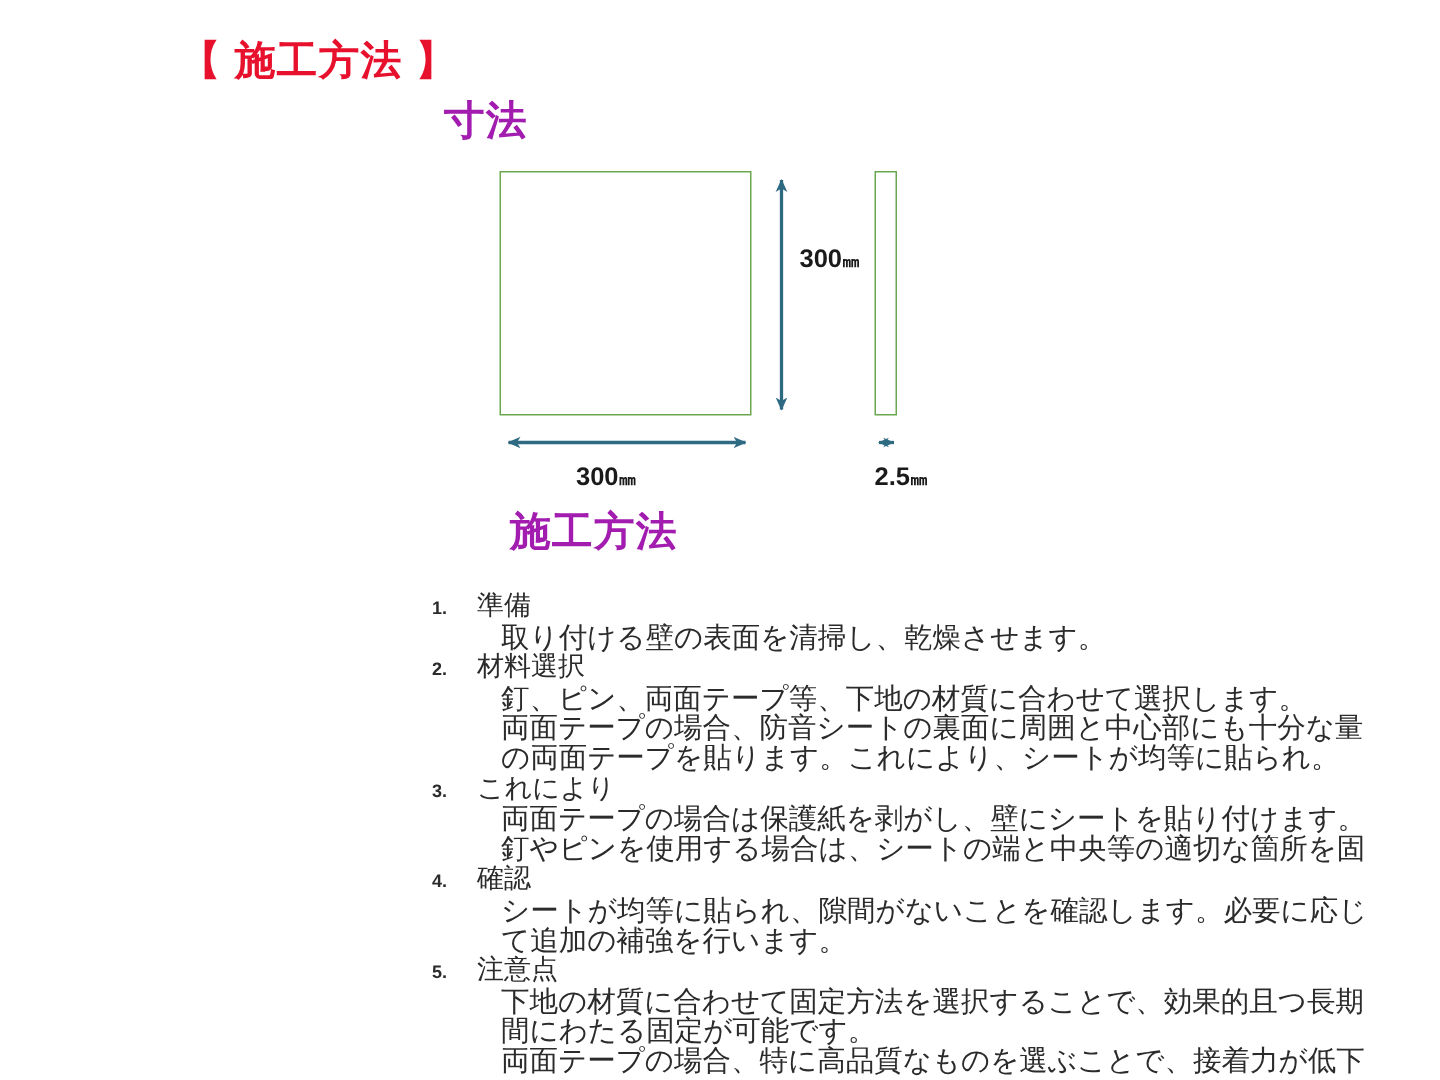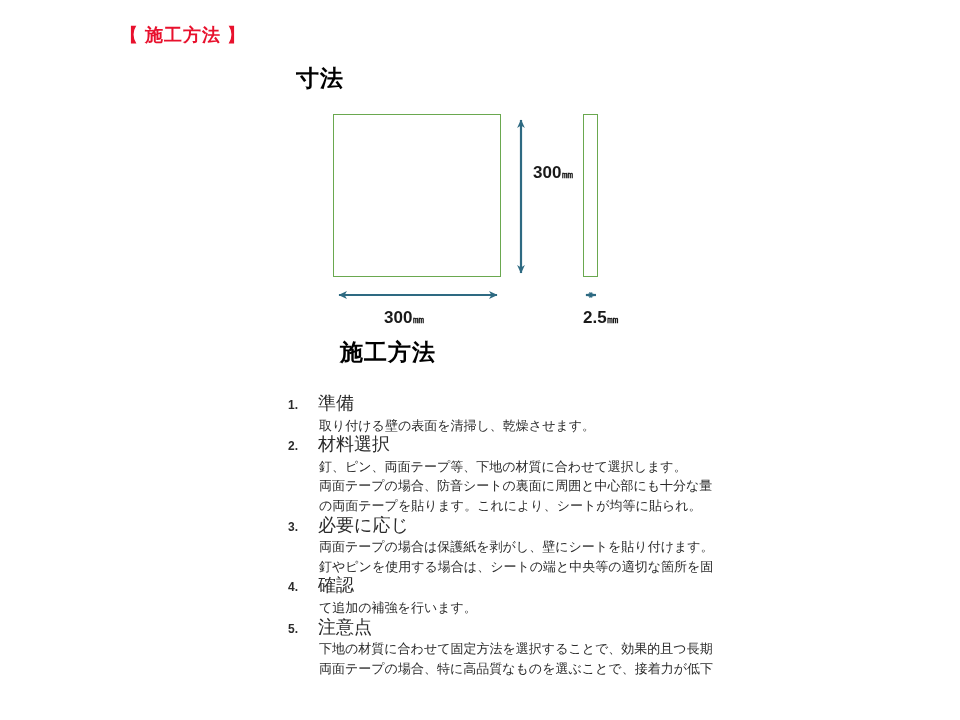--- a/index.html
+++ b/index.html
@@ -15,34 +15,34 @@
     font-family: "Liberation Sans", "DejaVu Sans", sans-serif;
     color: #000000;
     -webkit-font-smoothing: antialiased;
   }
 
   
   .page-title {
     position: absolute;
     left: 120px;
     top: 26px;
-    font-size: 18px;
+    font-size: 27px;
     font-weight: bold;
     color: #e8112d;
     letter-spacing: 1px;
     white-space: nowrap;
     line-height: 1.1;
   }
 
   
   .section-heading {
     position: absolute;
-    font-size: 23px;
-    font-weight: bold;
-    color: #000000;
+    font-size: 27px;
+    font-weight: bold;
+    color: #a21caf;
     letter-spacing: 1px;
     white-space: nowrap;
     line-height: 1.1;
   }
   .heading-dimensions { left: 296px; top: 66px; }
   .heading-method     { left: 296px; top: 340px; margin-left: 44px; }
 
   
   .diagram {
     position: absolute;
@@ -112,22 +112,22 @@
     flex: 0 0 30px;
     font-size: 12px;
     font-weight: bold;
     color: #2b2b2b;
   }
   .step-title {
     font-size: 18px;
     color: #2b2b2b;
   }
   .step-line {
-    margin-left: 31px;
-    font-size: 13px;
+    margin-left: 46px;
+    font-size: 19px;
     color: #2b2b2b;
     white-space: nowrap;
   }
 </style>
 </head>
 <body>
 
 <div class="page-title">【 施工方法 】</div>
 
 <div class="section-heading heading-dimensions">寸法</div>
@@ -183,33 +183,35 @@
         <span class="step-num">2.</span>
         <span class="step-title">材料選択</span>
       </div>
       <div class="step-line">釘、ピン、両面テープ等、下地の材質に合わせて選択します。</div>
       <div class="step-line">両面テープの場合、防音シートの裏面に周囲と中心部にも十分な量</div>
       <div class="step-line">の両面テープを貼ります。これにより、シートが均等に貼られ。</div>
     </div>
     <div class="step">
       <div class="step-head">
         <span class="step-num">3.</span>
-        <span class="step-title">必要に応じ</span>
+        <span class="step-title">これにより</span>
       </div>
       <div class="step-line">両面テープの場合は保護紙を剥がし、壁にシートを貼り付けます。</div>
       <div class="step-line">釘やピンを使用する場合は、シートの端と中央等の適切な箇所を固</div>
     </div>
     <div class="step">
       <div class="step-head">
         <span class="step-num">4.</span>
         <span class="step-title">確認</span>
       </div>
+      <div class="step-line">シートが均等に貼られ、隙間がないことを確認します。必要に応じ</div>
       <div class="step-line">て追加の補強を行います。</div>
     </div>
     <div class="step">
       <div class="step-head">
         <span class="step-num">5.</span>
         <span class="step-title">注意点</span>
       </div>
       <div class="step-line">下地の材質に合わせて固定方法を選択することで、効果的且つ長期</div>
+      <div class="step-line">間にわたる固定が可能です。</div>
       <div class="step-line">両面テープの場合、特に高品質なものを選ぶことで、接着力が低下</div>
     </div>
   </div>
 
 </body></html>

